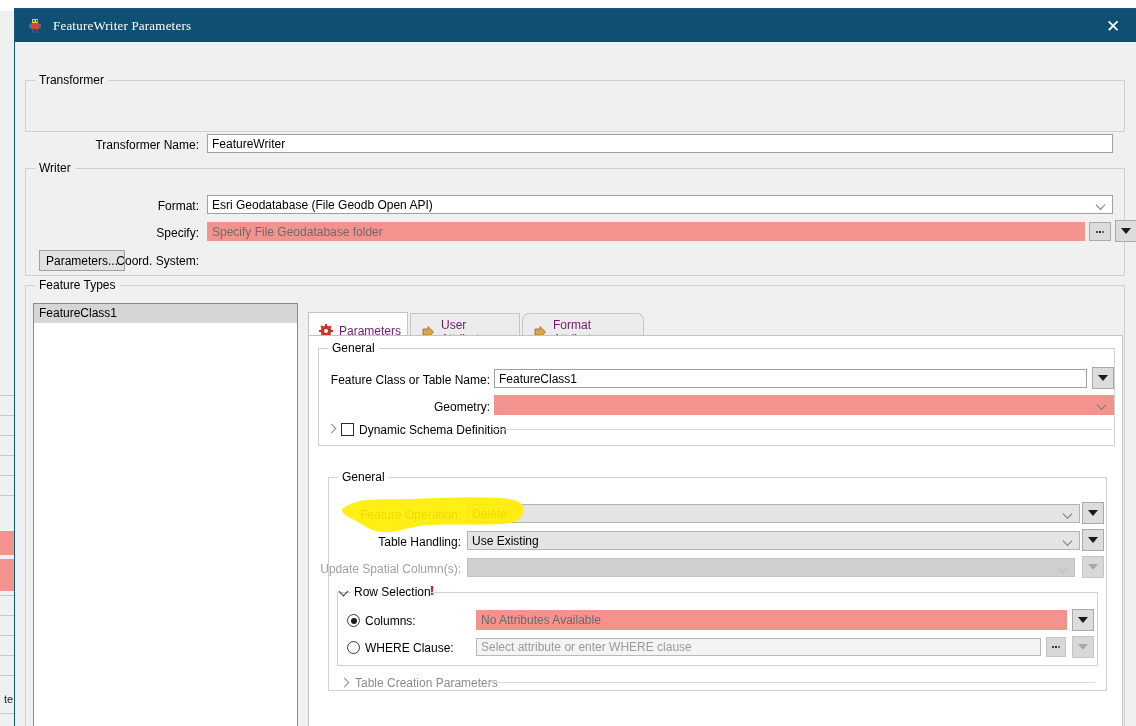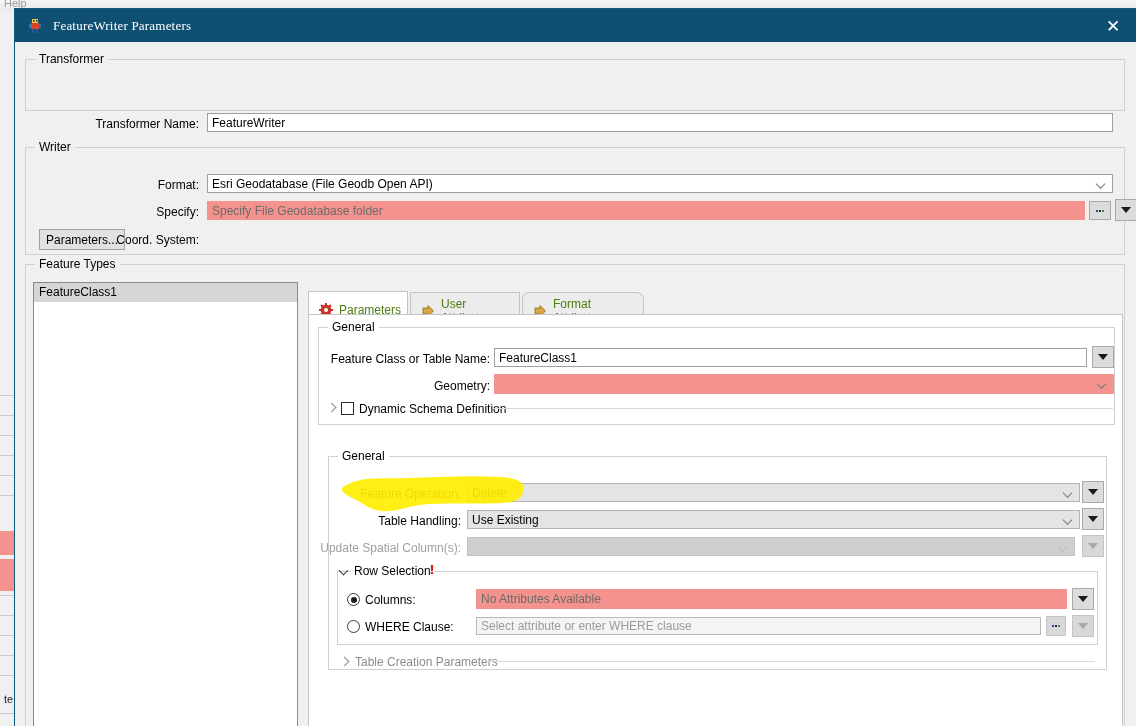--- a/index.html
+++ b/index.html
@@ -60,21 +60,21 @@
   }
   .title-text {
     color: #ffffff; font-size: 13px; letter-spacing: .2px; font-family: Liberation Serif, serif;
   }
   .title-close {
     position: absolute; right: 0; top: 0; width: 46px; height: 33px;
     display: flex; align-items: center; justify-content: center;
     color: #fff; font-size: 17px; font-family: "DejaVu Sans", sans-serif;
   }
 
-  .dlg-body { position: relative; height: 501px; background: #f0f0f0; }
+  .dlg-body { position: relative; height: 501px; background: #f0f0f0; margin-top: 21px; }
 
   
   .group {
     position: absolute; border: 1px solid #d0d0d0; background: transparent;
   }
   .group > .legend {
     position: absolute; top: -8px; left: 9px; background: #f0f0f0;
     padding: 0 4px; font-size: 12px; color: #000;
   }
   .group.white > .legend { background: #ffffff; }
@@ -143,21 +143,21 @@
   .list-item {
     height: 19px; line-height: 19px; padding-left: 5px;
     font-size: 12px; color: #000;
   }
   .list-item.sel { background: #d6d6d6; }
   .tab {
     position: absolute; box-sizing: border-box;
     height: 22px; display: flex; align-items: center;
     padding: 18px 10px; font-size: 12px;
     border: 1px solid #c4c4c4; border-bottom: none;
-    background: #ececec; color: #4d7c0f;
+    background: #ececec; color: #701a75;
   }
   .tab.active { background: #ffffff; border-color: #c4c4c4; height: 23px; }
   .tab .ticon { width: 14px; height: 14px; margin-right: 6px; flex: 0 0 auto; position: relative; }
 
   .tabpanel {
     position: absolute; box-sizing: border-box;
     background: #ffffff; border: 1px solid #c4c4c4;
   }
 
   
@@ -202,23 +202,20 @@
   
   .highlight {
     position: absolute; pointer-events: none;
   }
 </style>
 </head>
 <body>
 
 <div id="root">
 
-  <div class="bg-menubar">
-    <span>Help</span>
-  </div>
 
   <div class="bg-left-strip">
     <div class="bg-grid-row" style="top:384px"></div>
     <div class="bg-grid-row" style="top:404px"></div>
     <div class="bg-grid-row" style="top:424px"></div>
     <div class="bg-grid-row" style="top:444px"></div>
     <div class="bg-grid-row" style="top:464px"></div>
     <div class="bg-grid-row" style="top:484px"></div>
     <div class="bg-red-cell" style="top:520px;height:24px"></div>
     <div class="bg-red-cell" style="top:548px;height:32px"></div>

